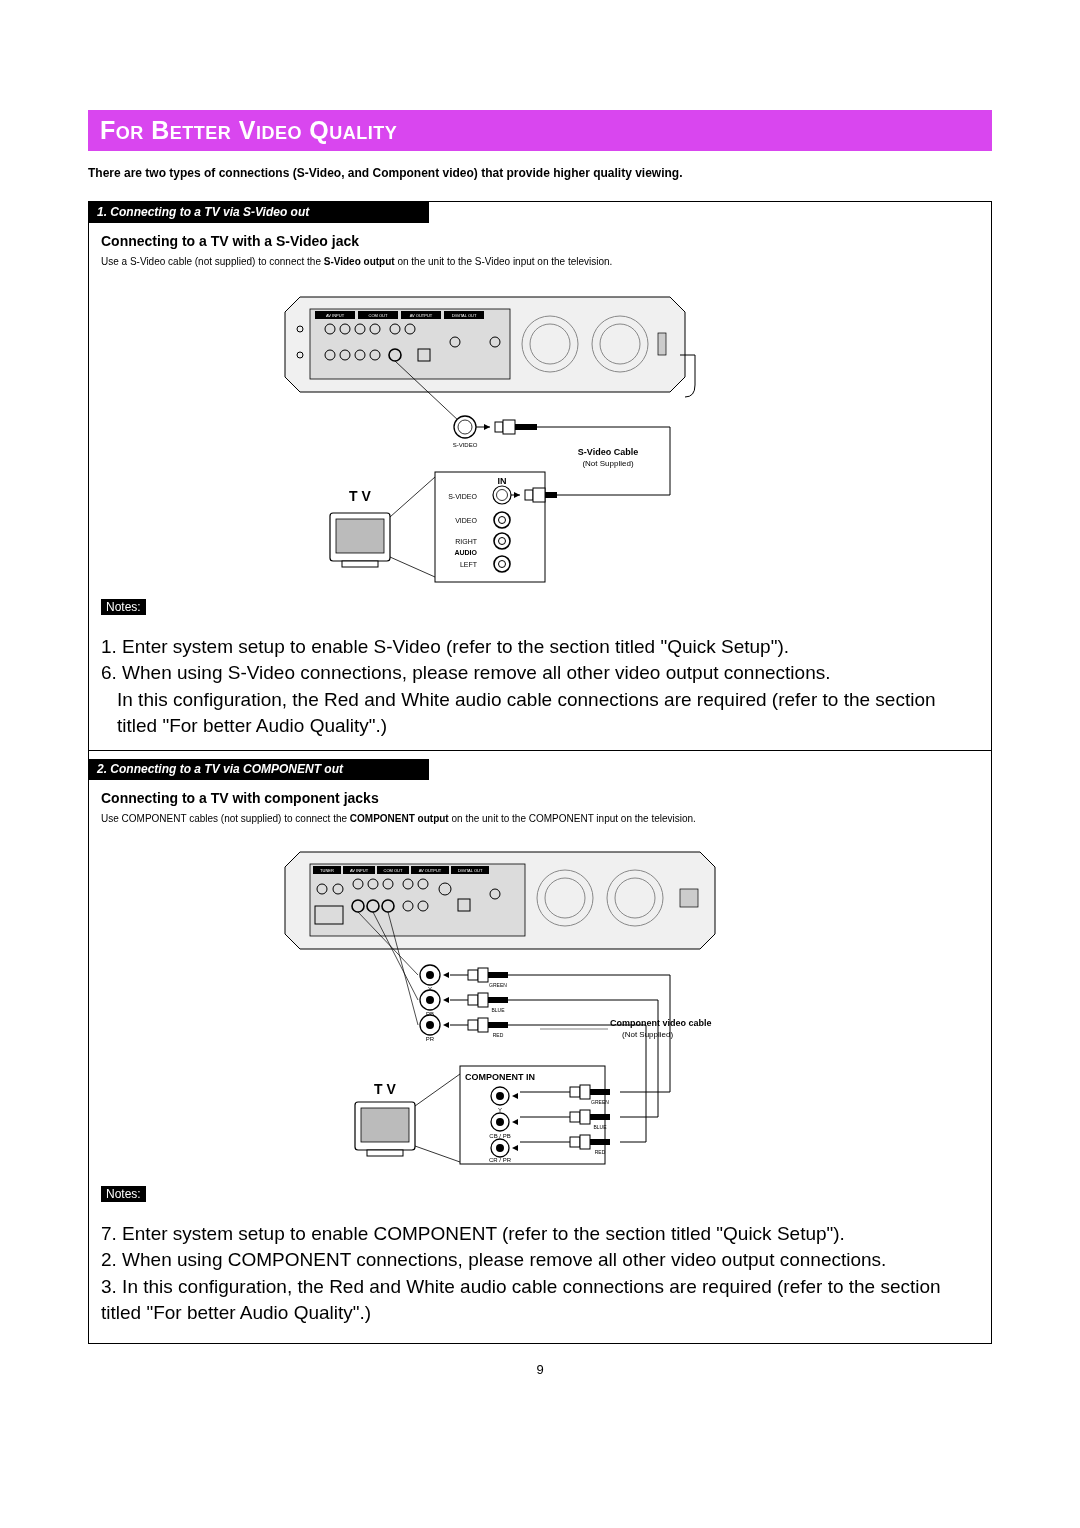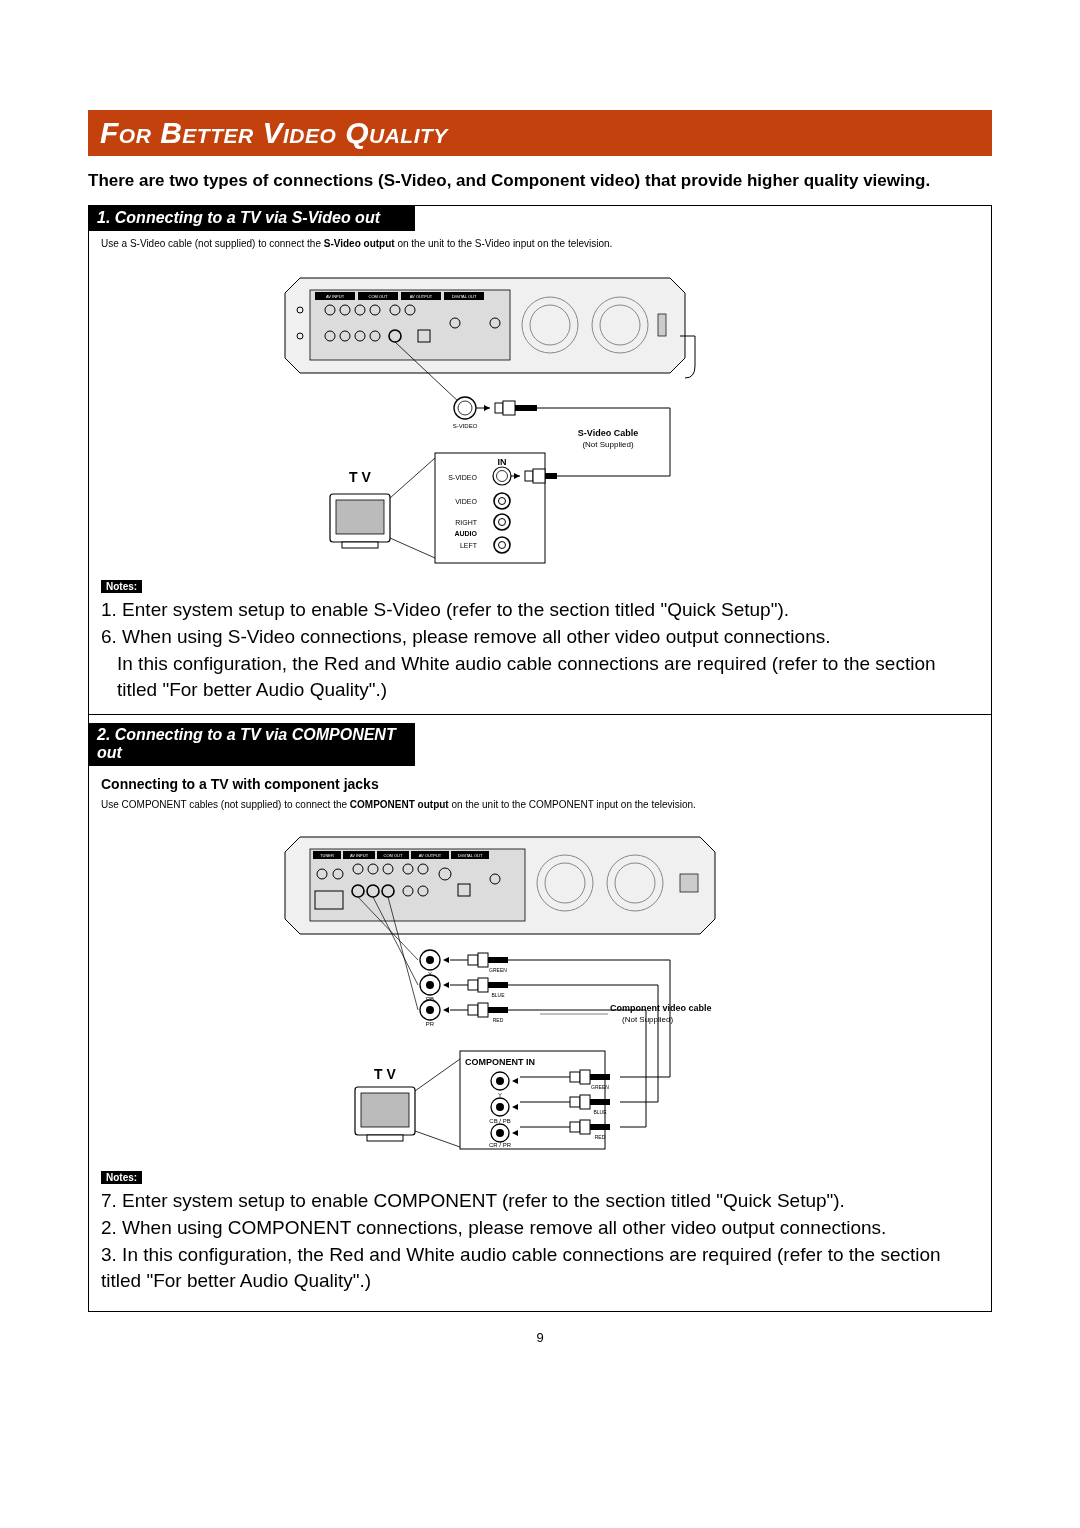--- a/index.html
+++ b/index.html
@@ -7,47 +7,46 @@
     padding: 0;
     background: #fff;
     font-family: Arial, Helvetica, sans-serif;
     color: #000;
     width: 1080px;
   }
   .page {
     padding: 110px 88px 40px 88px;
   }
   .title-bar {
-    background: #c2410c;
+    background: #d946ef;
     color: #fff;
     font-weight: bold;
     font-variant: small-caps;
-    font-size: 30px;
+    font-size: 25px;
     padding: 6px 12px;
     letter-spacing: 0.5px;
-    font-style: italic;
   }
   .intro {
-    font-size: 17px;
+    font-size: 12px;
     font-weight: bold;
-    margin: 14px 0 12px 0;
+    margin: 14px 0 20px 0;
     line-height: 1.35;
   }
   .outer-box {
     border: 1px solid #000;
     margin-top: 2px;
     padding: 0 0 6px 0;
   }
   .sec-heading {
     background: #000;
     color: #fff;
     font-weight: bold;
     font-style: italic;
-    font-size: 16px;
-    padding: 3px 8px 4px 8px;
+    font-size: 12px;
+    padding: 3px 22px 4px 8px;
     width: 310px;
     margin: 0;
   }
   .sec-heading.sec2 {
     width: 310px;
     margin-top: 8px;
   }
   .sub-heading {
     font-weight: bold;
     font-size: 14px;
@@ -55,25 +54,25 @@
   }
   .body-text {
     font-size: 10px;
     margin: 6px 12px 6px 12px;
     line-height: 1.35;
   }
   .body-text b { font-weight: bold; }
   .notes-label {
     background: #000;
     color: #fff;
-    font-weight: bold;
-    font-size: 10px;
+    font-weight: normal;
+    font-size: 12px;
     padding: 1px 5px;
     display: inline-block;
-    margin: 6px 0 4px 12px;
+    margin: 6px 0 19px 12px;
   }
   .notes-list {
     font-size: 19px;
     margin: 0 12px 10px 12px;
     line-height: 1.4;
   }
   .notes-list .indent {
     padding-left: 16px;
   }
   .hr {
@@ -99,20 +98,21 @@
 <div class="page">
 
   <div class="title-bar">For Better Video Quality</div>
 
   <div class="intro">There are two types of connections (S-Video, and Component video) that provide higher quality viewing.</div>
 
   <div class="outer-box">
 
     
     <div class="sec-heading">1. Connecting to a TV  via S-Video out</div>
+    <div class="sub-heading">Connecting to a TV with a S-Video jack</div>
     <div class="body-text">
       <span>Use a S-Video cable (not supplied) to connect the </span><b>S-Video output</b><span> on the unit to the S-Video input on the television.</span>
     </div>
 
     
     <div class="diagram-area">
       <svg width="600" height="310" viewBox="0 0 600 310">
 
         <g>
           <path d="M60 20 L430 20 L445 35 L445 100 L430 115 L60 115 L45 100 L45 35 Z" fill="#f0f0f0" stroke="#000" stroke-width="1"></path>

